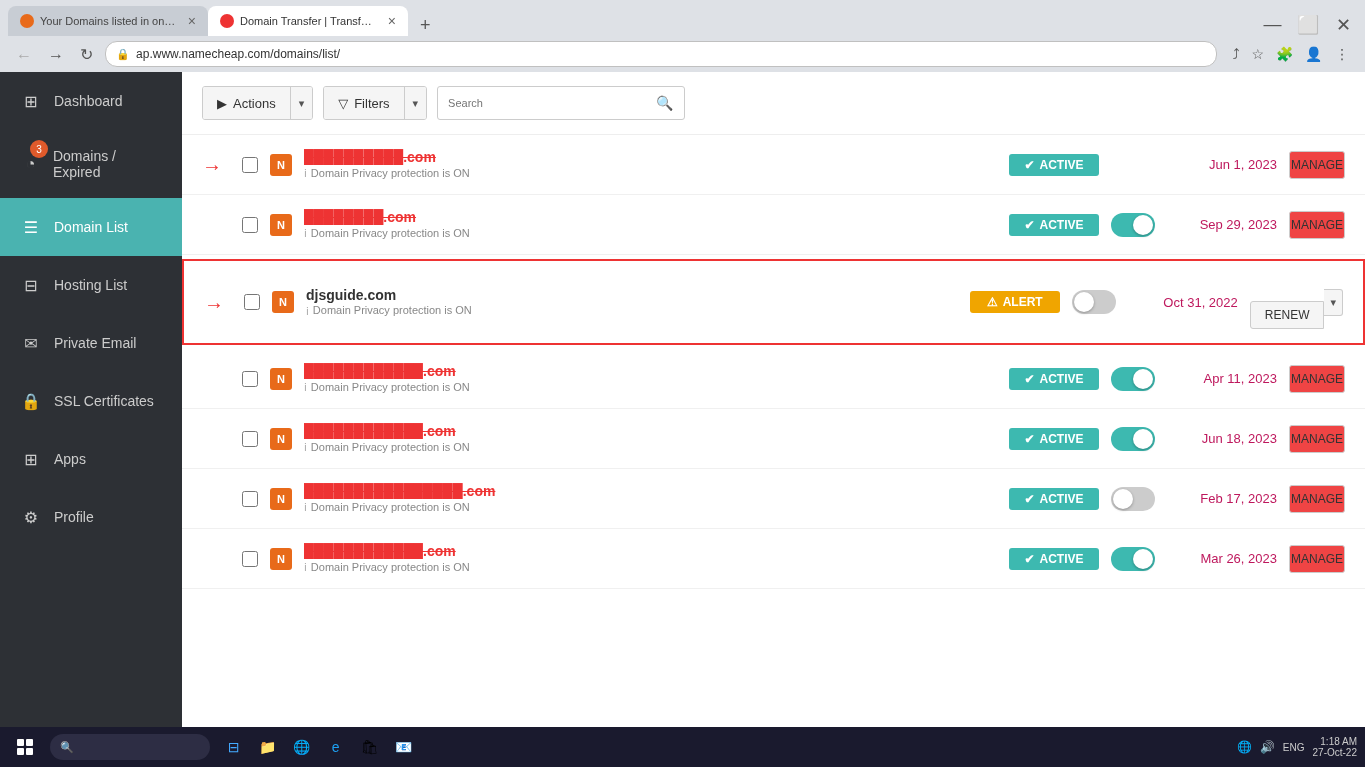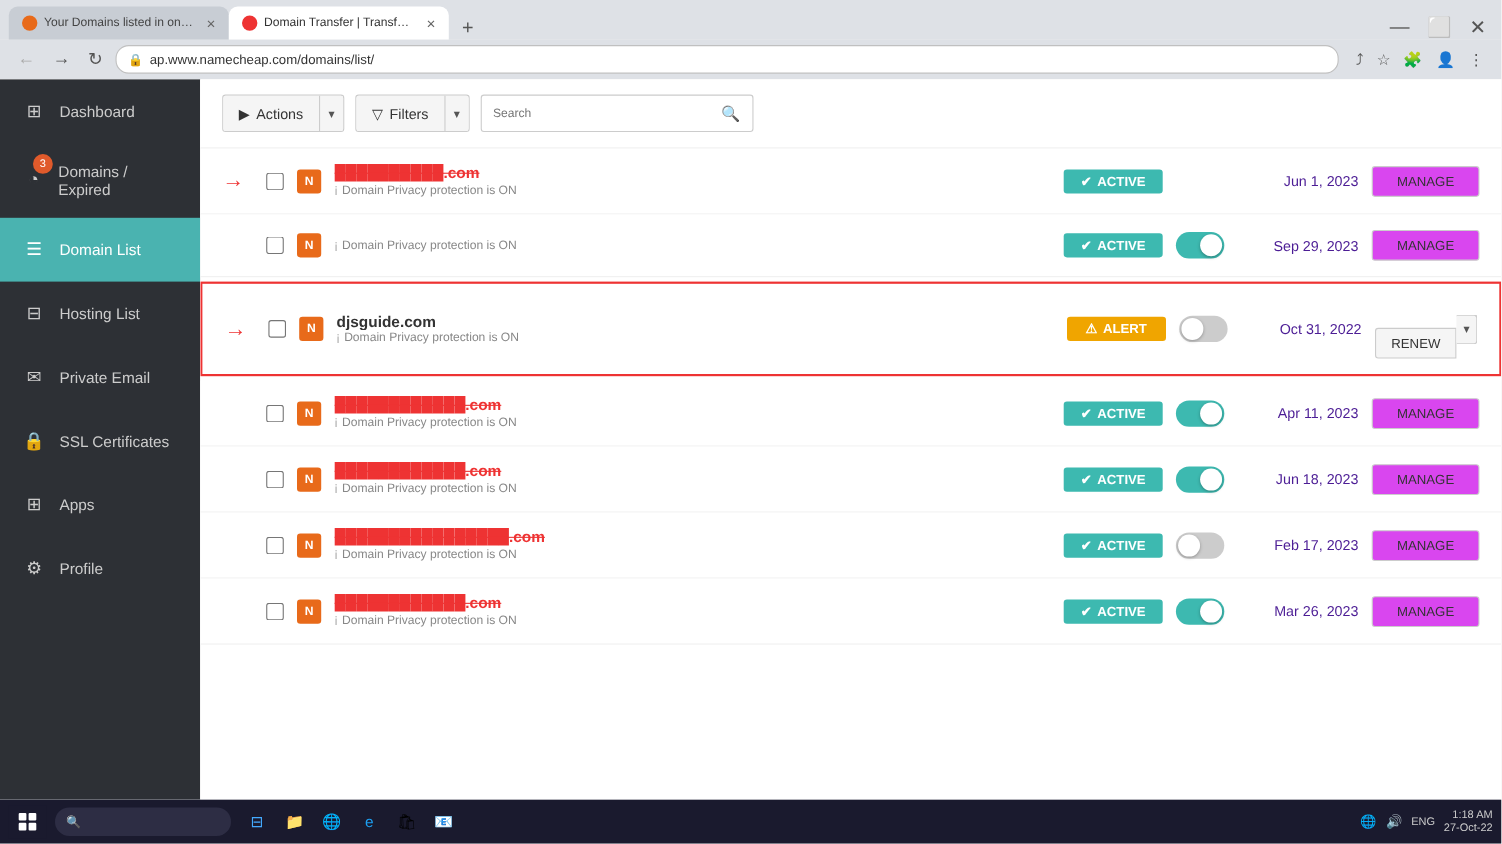--- a/index.html
+++ b/index.html
@@ -303,29 +303,29 @@
       height: 20px;
       border-radius: 50%;
       background: white;
       box-shadow: 0 1px 3px rgba(0,0,0,0.3);
       transition: transform 0.2s;
     }
     .toggle-on .toggle-knob { transform: translateX(20px); }
     .toggle-off .toggle-knob { transform: translateX(0); }
     .expiry-date {
       font-size: 13px;
-      color: #4c1d95;
+      color: #be185d;
       min-width: 110px;
       text-align: right;
     }
     .action-btn {
-      background: #d946ef;
+      background: #ef4444;
       border: 1px solid #ccc;
       border-radius: 3px;
-      padding: 6px 22px;
+      padding: 6px 1px;
       font-size: 12px;
       cursor: pointer;
       color: #333;
       white-space: nowrap;
     }
     .renew-btn-group {
       display: flex;
       align-items: center;
     }
     .renew-btn {
@@ -551,20 +551,21 @@
       </div>
       <span style="min-width:44px;display:inline-block"></span>
       <div class="expiry-date">Jun 1, 2023</div>
       <button class="action-btn">MANAGE</button>
     </div>
         <div class="domain-row">
       <span style="width:28px;display:inline-block"></span>
       <input type="checkbox" class="row-check" style="">
       <div class="domain-icon">N</div>
       <div class="domain-info">
+        <div class="domain-name">████████.com</div>
         <div class="domain-privacy">
           <span style="color:#aaa;font-size:11px">ℹ</span>
           <span>Domain Privacy protection is ON</span>
         </div>
       </div>
       <div class="status-active status-badge">
         <span>✔</span>
         <span>ACTIVE</span>
       </div>
       <div class="toggle-switch toggle-on">

